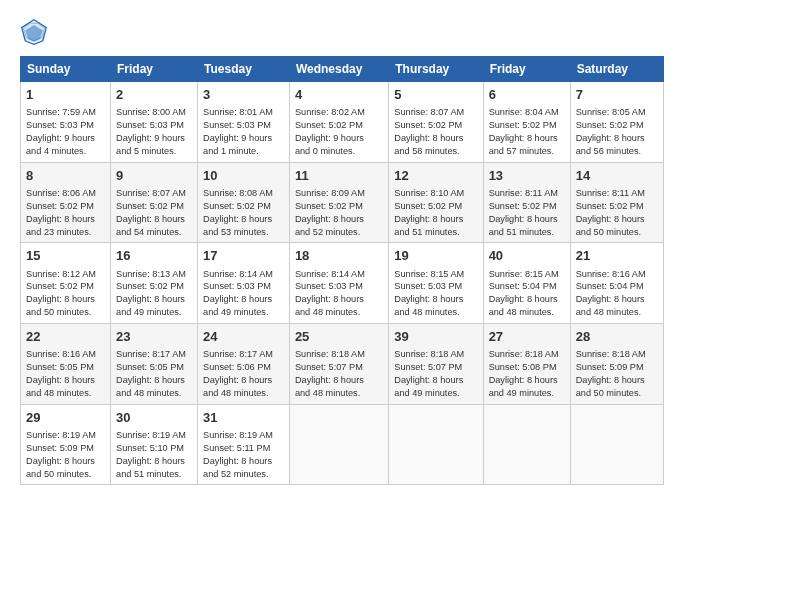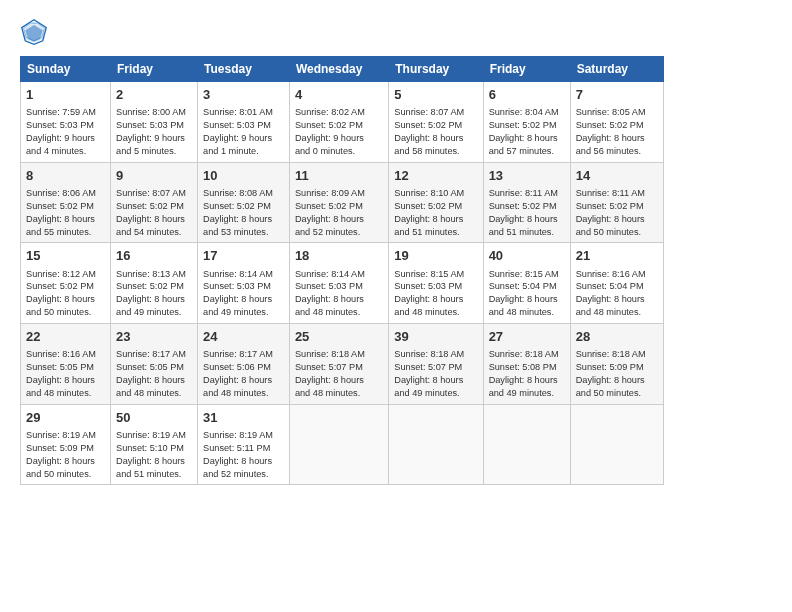--- a/index.html
+++ b/index.html
@@ -175,21 +175,21 @@
             <div>Daylight: 8 hours</div>
             <div>and 56 minutes.</div>
           </td>
         </tr>
         <tr>
           <td>
             <span class="day-num">8</span>
             <div>Sunrise: 8:06 AM</div>
             <div>Sunset: 5:02 PM</div>
             <div>Daylight: 8 hours</div>
-            <div>and 55 minutes.</div>
+            <div>and 23 minutes.</div>
           </td>
           <td>
             <span class="day-num">9</span>
             <div>Sunrise: 8:07 AM</div>
             <div>Sunset: 5:02 PM</div>
             <div>Daylight: 8 hours</div>
             <div>and 54 minutes.</div>
           </td>
           <td>
             <span class="day-num">10</span>
@@ -331,21 +331,21 @@
         </tr>
         <tr>
           <td>
             <span class="day-num">29</span>
             <div>Sunrise: 8:19 AM</div>
             <div>Sunset: 5:09 PM</div>
             <div>Daylight: 8 hours</div>
             <div>and 50 minutes.</div>
           </td>
           <td>
-            <span class="day-num">50</span>
+            <span class="day-num">30</span>
             <div>Sunrise: 8:19 AM</div>
             <div>Sunset: 5:10 PM</div>
             <div>Daylight: 8 hours</div>
             <div>and 51 minutes.</div>
           </td>
           <td>
             <span class="day-num">31</span>
             <div>Sunrise: 8:19 AM</div>
             <div>Sunset: 5:11 PM</div>
             <div>Daylight: 8 hours</div>

